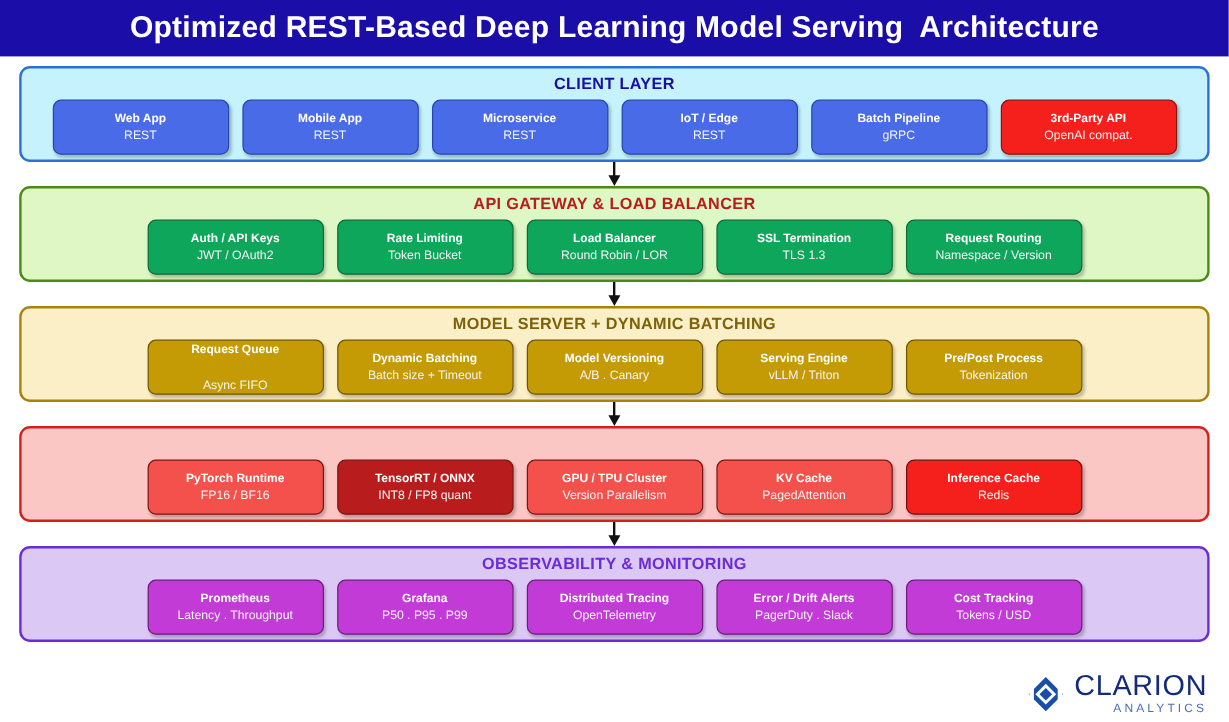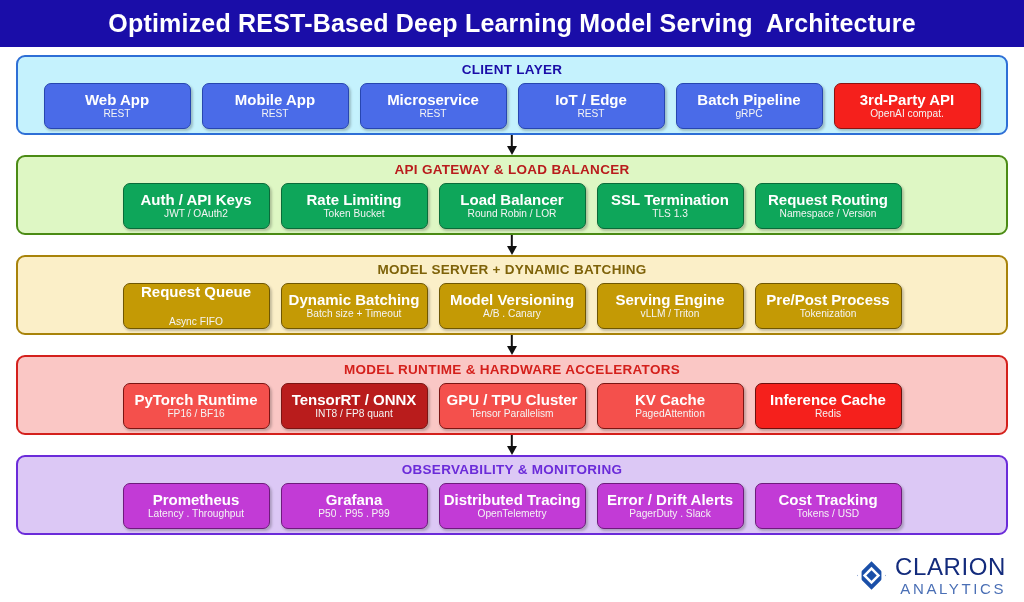--- a/index.html
+++ b/index.html
@@ -86,21 +86,21 @@
     border-style: solid;
     display: flex;
     flex-direction: column;
     align-items: center;
     justify-content: center;
     color: #ffffff;
     box-shadow: 1.5px 2px 2.5px rgba(0,0,0,0.22);
   }
 
   .card-title {
-    font-size: 15px;
+    font-size: 10px;
     font-weight: bold;
     line-height: 15px;
     white-space: nowrap;
   }
   .card-sub {
     font-size: 10.2px;
     font-weight: normal;
     line-height: 14px;
     white-space: nowrap;
     color: #f4f4f4;
@@ -148,21 +148,21 @@
   }
   #logo-mark { width: 31px; height: 31px; flex: none; }
   #logo-words { display: flex; flex-direction: column; line-height: 1; }
   #logo-name {
     font-size: 24px;
     font-weight: normal;
     color: #132B7C;
     letter-spacing: 0.6px;
   }
   #logo-tag {
-    font-size: 15px;
+    font-size: 10px;
     color: #4A6FB5;
     letter-spacing: 2.6px;
     margin-top: 2px;
     text-align: right;
   }
 </style>
 </head>
 <body>
 
 <div id="title-bar">
@@ -261,33 +261,32 @@
         </div>
       </div>
     </div>
     <div class="gap">
       <div class="arrow">
         <div class="shaft"></div>
         <div class="head"></div>
       </div>
     </div>
     <div class="layer" style="background: rgb(250, 199, 197); border-color: rgb(212, 32, 28);">
-      <div class="layer-title" style="color: rgb(212, 32, 28);">MODEL RUNTIME &amp; HARDWARE ACCELERATORS</div>
       <div class="cards-row">
         <div class="card" style="background: rgb(244, 80, 76); border-color: rgb(122, 21, 19);">
           <div class="card-title">PyTorch Runtime</div>
           <div class="card-sub">FP16 / BF16</div>
         </div>
         <div class="card" style="background: #b91c1c; border-color: rgb(122, 21, 19);">
           <div class="card-title">TensorRT / ONNX</div>
           <div class="card-sub">INT8 / FP8 quant</div>
         </div>
         <div class="card" style="background: rgb(244, 80, 76); border-color: rgb(122, 21, 19);">
           <div class="card-title">GPU / TPU Cluster</div>
-          <div class="card-sub">Tensor Parallelism</div>
+          <div class="card-sub">Version Parallelism</div>
         </div>
         <div class="card" style="background: rgb(244, 80, 76); border-color: rgb(122, 21, 19);">
           <div class="card-title">KV Cache</div>
           <div class="card-sub">PagedAttention</div>
         </div>
         <div class="card" style="background: rgb(245, 32, 28); border-color: rgb(110, 16, 14);">
           <div class="card-title">Inference Cache</div>
           <div class="card-sub">Redis</div>
         </div>
       </div>

